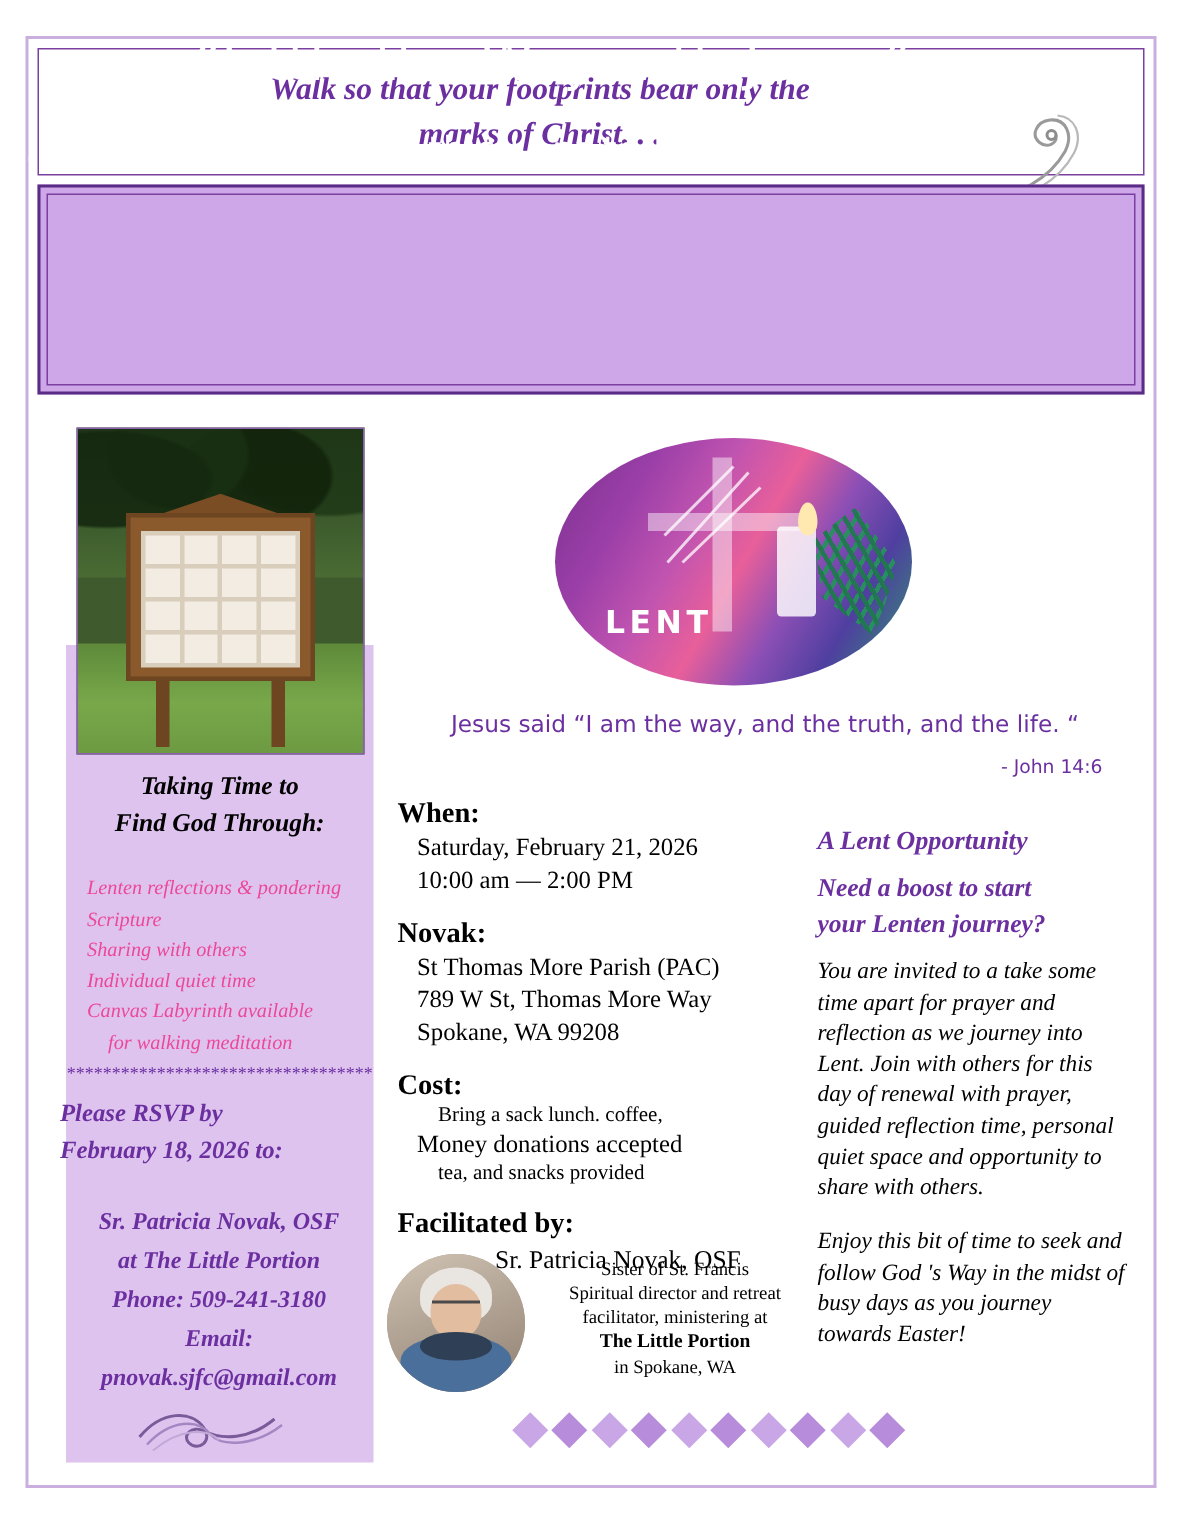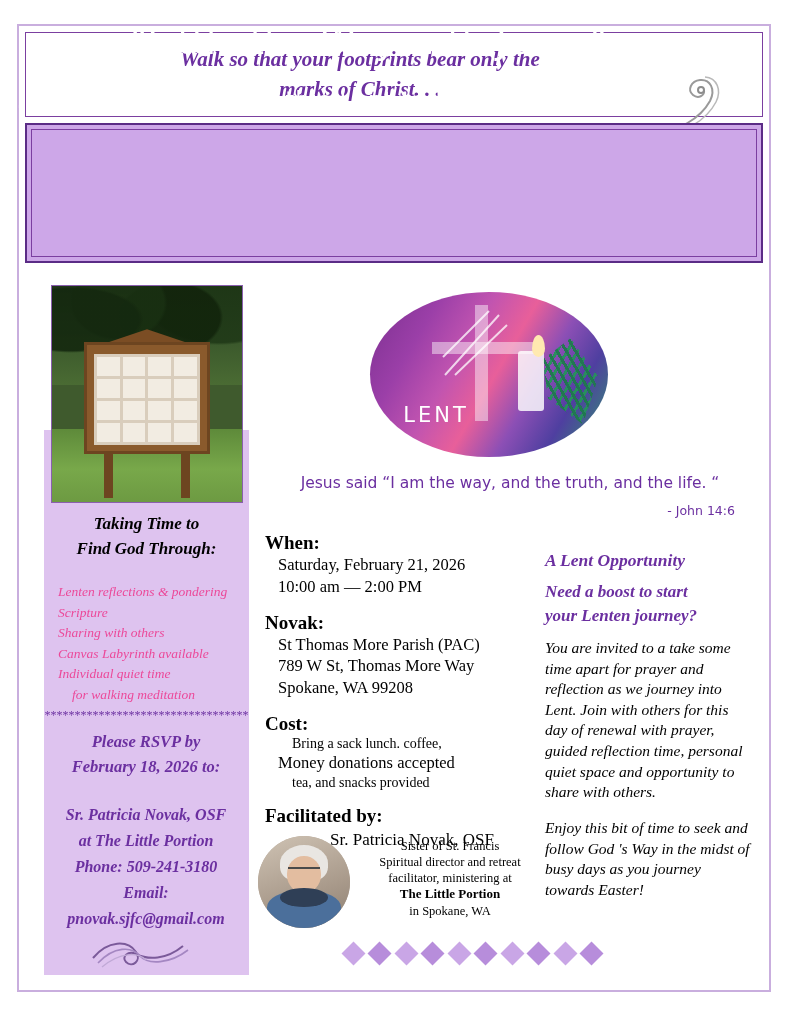--- a/index.html
+++ b/index.html
@@ -190,21 +190,20 @@
     font-size: 12px;
     color: #6b2fa0;
     letter-spacing: 0px;
     overflow: hidden;
     white-space: nowrap;
   }
   .rsvp {
     position: absolute;
     left: 40px; top: 730px;
     width: 212px;
-    text-align: center;
     font-family: "Liberation Serif", serif;
     font-weight: bold;
     font-style: italic;
     font-size: 16.5px;
     color: #6b2fa0;
     line-height: 1.5;
   }
   .contact {
     position: absolute;
     left: 38px; top: 802px;
@@ -264,21 +263,21 @@
       repeating-linear-gradient(60deg, #1f7a4d 0 3px, transparent 3px 8px),
       repeating-linear-gradient(120deg, #26925c 0 3px, transparent 3px 9px);
     clip-path: polygon(50% 0%, 100% 45%, 72% 100%, 10% 70%, 0% 25%);
     opacity: .95;
   }
   .lent-word {
     position: absolute; left: 14%; bottom: 18%;
     font-family: "DejaVu Sans", sans-serif;
     font-size: 21px; letter-spacing: 3px;
     color: #ffffff;
-    font-weight: 400;
+    font-weight: 700;
     margin-top: 42px;
   }
   .lent-sticks {
     position: absolute; left: 30%; top: 10%;
     width: 70px; height: 70px;
   }
   
   .scripture {
     position: absolute;
     left: 280px; top: 474px;
@@ -469,22 +468,22 @@
 
   <div class="taking-time">
     <div>Taking Time to</div>
     <div>Find God Through:</div>
   </div>
 
   <div class="bullets">
     <div>Lenten reflections &amp; pondering</div>
     <div>Scripture</div>
     <div>Sharing with others</div>
+    <div>Individual quiet time</div>
     <div>Canvas Labyrinth available</div>
-    <div>Individual quiet time</div>
     <div class="indent">for walking meditation</div>
   </div>
 
   <div class="divider-stars">**********************************</div>
 
   <div class="rsvp">
     <div>Please RSVP by</div>
     <div>February 18, 2026 to:</div>
   </div>
 

